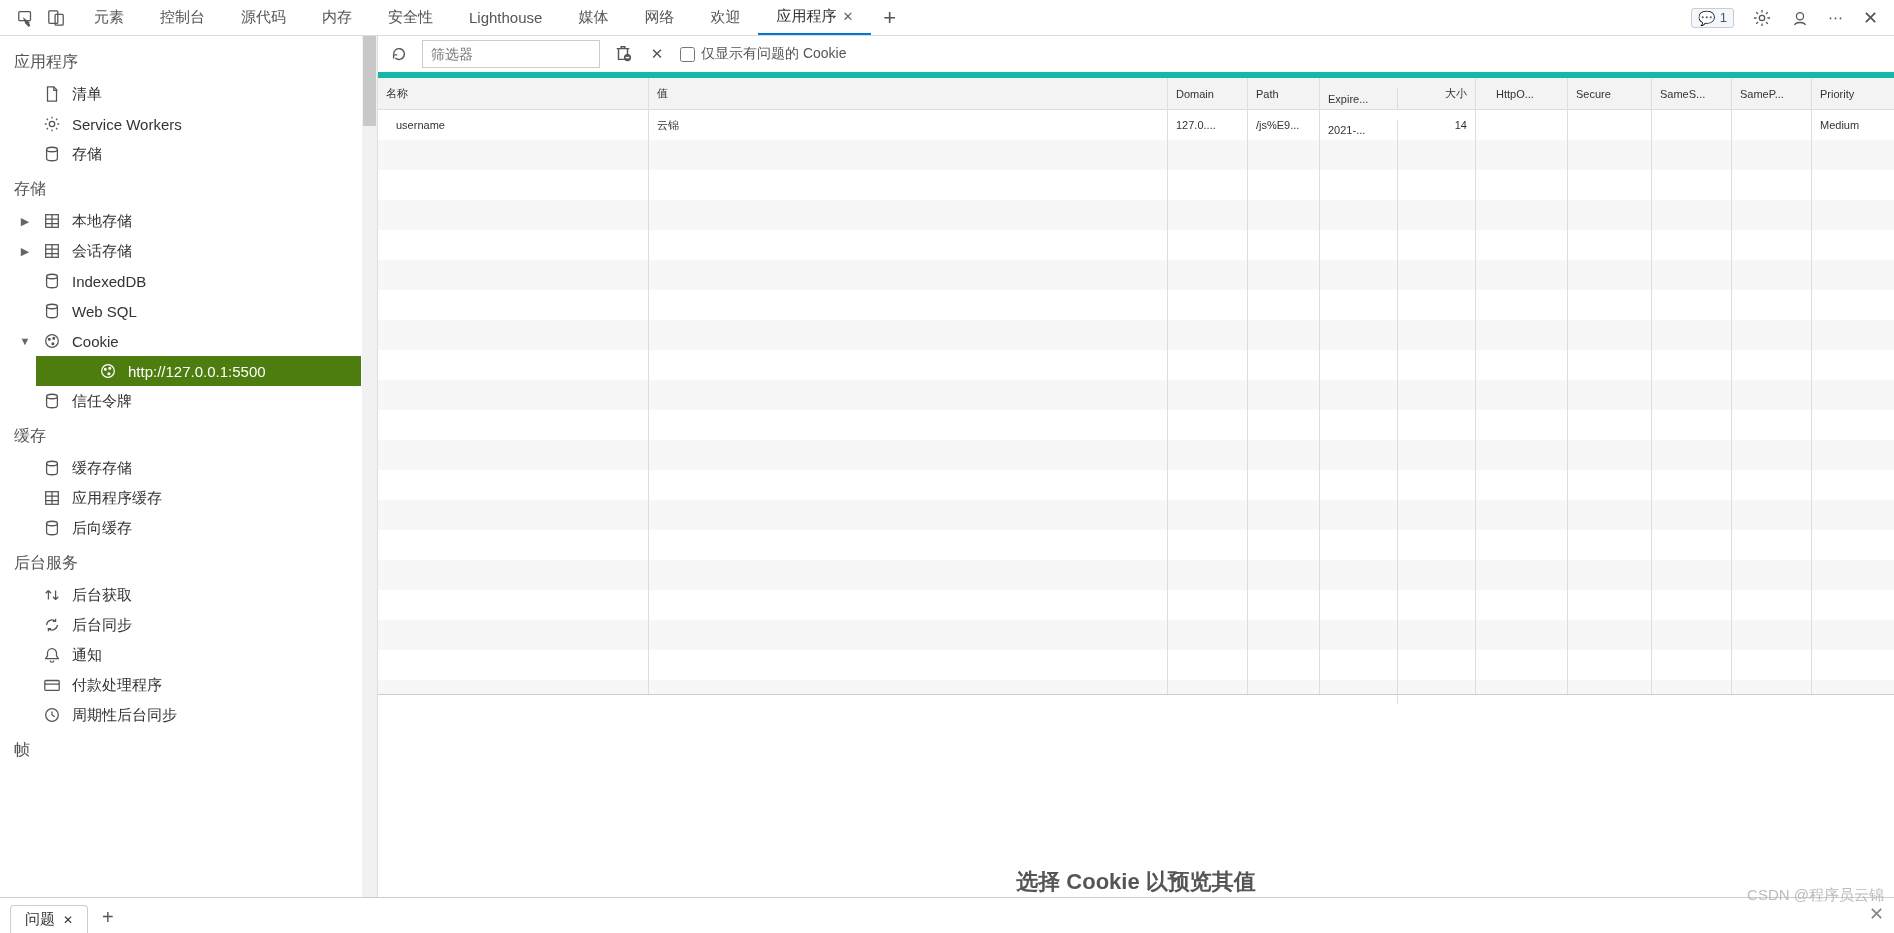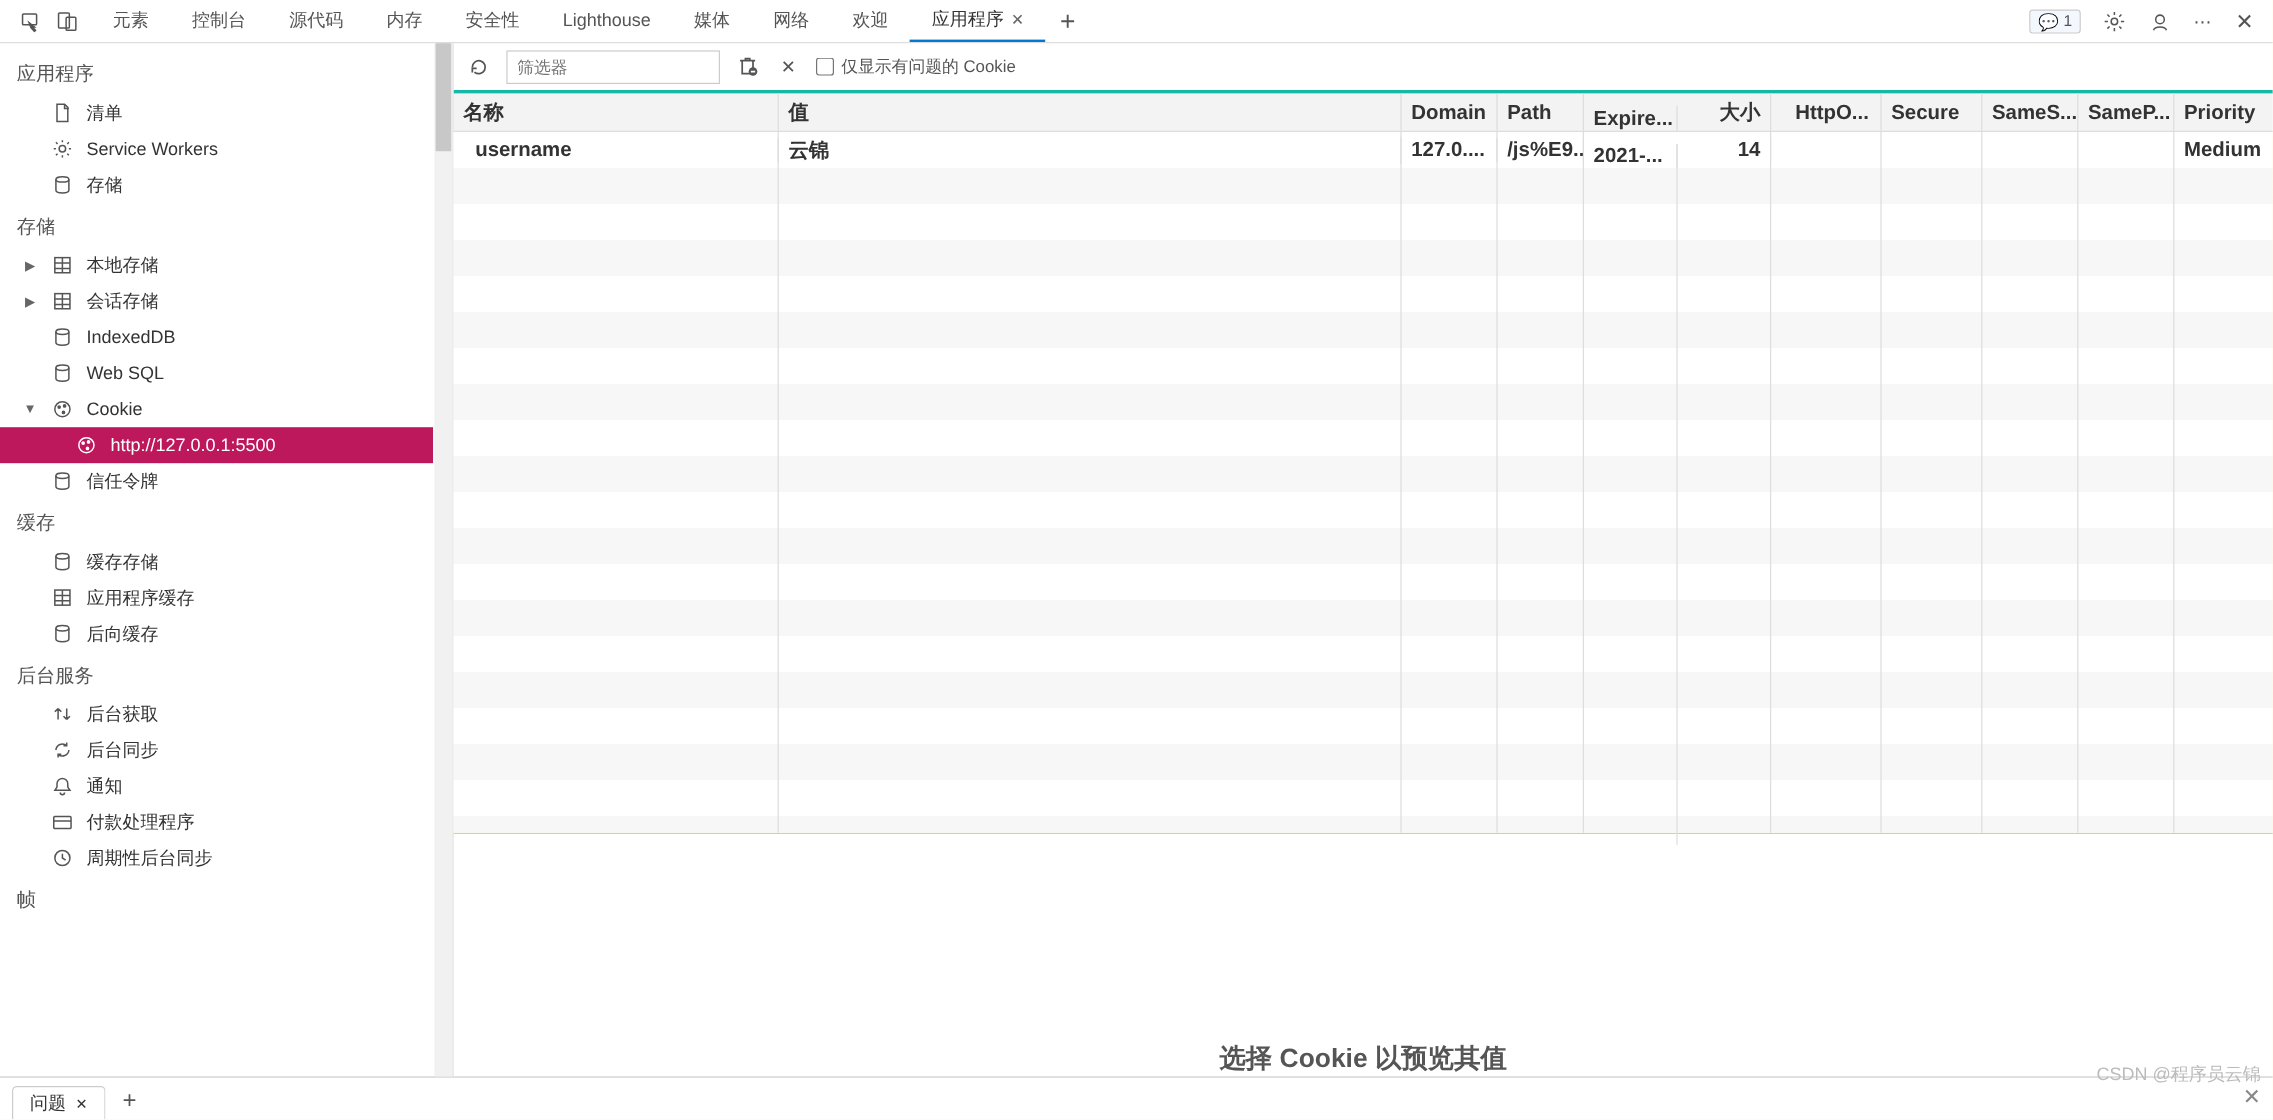--- a/index.html
+++ b/index.html
@@ -19,37 +19,37 @@
 .workspace { display: flex; height: calc(100% - 36px - 36px); }
 .sidebar-wrap { width: 378px; display: flex; border-right: 1px solid #ddd; position: relative; padding-right: 16px; }
 .sidebar-scroll { position: absolute; right: 0; top: 0; bottom: 0; width: 15px; background: #f1f1f1; }
 .sidebar-scroll .thumb { position: absolute; left: 1px; right: 1px; top: 0; height: 90px; background: #c8c8c8; border-radius: 0; }
 .sidebar { flex: 1; overflow: hidden; padding-top: 6px; }
 
 .section-title { font-size: 16px; color: #555; padding: 10px 14px 6px 14px; }
 .tree-item { display: flex; align-items: center; height: 30px; padding-left: 42px; gap: 10px; cursor: pointer; color: #333; }
 .tree-item .exp { width: 14px; margin-left: -24px; color: #666; font-size: 11px; text-align: center; }
 .tree-item.level2 { padding-left: 62px; }
-.tree-item.selected { background: #be185d; color: #fff; }
+.tree-item.selected { background: #4d7c0f; color: #fff; margin-left: 36px; }
 .tree-item.selected .ico { color: #fff; }
 .ico { width: 20px; height: 20px; display: flex; align-items: center; justify-content: center; color: #555; }
 .ico svg { width: 18px; height: 18px; stroke: currentColor; fill: none; stroke-width: 1.4; }
 
 .main { flex: 1; display: flex; flex-direction: column; }
-.toolbar { height: 42px; display: flex; align-items: center; gap: 12px; padding: 0 10px; border-bottom: 3px solid #14b8a6; }
+.toolbar { height: 42px; display: flex; align-items: center; gap: 12px; padding: 0 10px; border-bottom: 6px solid #14b8a6; }
 .toolbar .refresh { cursor: pointer; }
 .toolbar input.filter { height: 28px; width: 178px; border: 1px solid #ccc; padding: 0 8px; font-size: 14px; }
 .toolbar .tool-ico { width: 22px; height: 22px; display: flex; align-items: center; justify-content: center; color: #555; cursor: pointer; }
 .toolbar label.chk { display: flex; align-items: center; gap: 6px; color: #555; font-size: 14px; }
 .toolbar input[type=checkbox] { width: 15px; height: 15px; }
 
 .table-area { flex: 0 0 617px; border-bottom: 1px solid #ccc; display: flex; flex-direction: column; }
 .grid-head { display: flex; height: 32px; background: #f3f3f3; border-bottom: 1px solid #ddd; }
 .grid-row { display: flex; height: 30px; align-items: center; }
-.cell { border-right: 1px solid #ddd; padding: 0 8px; overflow: hidden; text-overflow: ellipsis; white-space: nowrap; display: flex; align-items: center; font-size: 17px; font-weight: bold; }
+.cell { border-right: 1px solid #ddd; padding: 0 8px; overflow: hidden; text-overflow: ellipsis; white-space: nowrap; display: flex; align-items: center; font-size: 11px; }
 .grid-head .cell { color: #333; }
 .c-name { width: 271px; }
 .c-value { flex: 1; min-width: 100px; }
 .c-domain { width: 80px; }
 .c-path { width: 72px; }
 .c-expires { width: 78px; margin-top: 10px; }
 .c-size { width: 78px; justify-content: flex-end; }
 .c-httpo { width: 80px; margin-left: 12px; }
 .c-secure { width: 84px; }
 .c-sames { width: 80px; }

